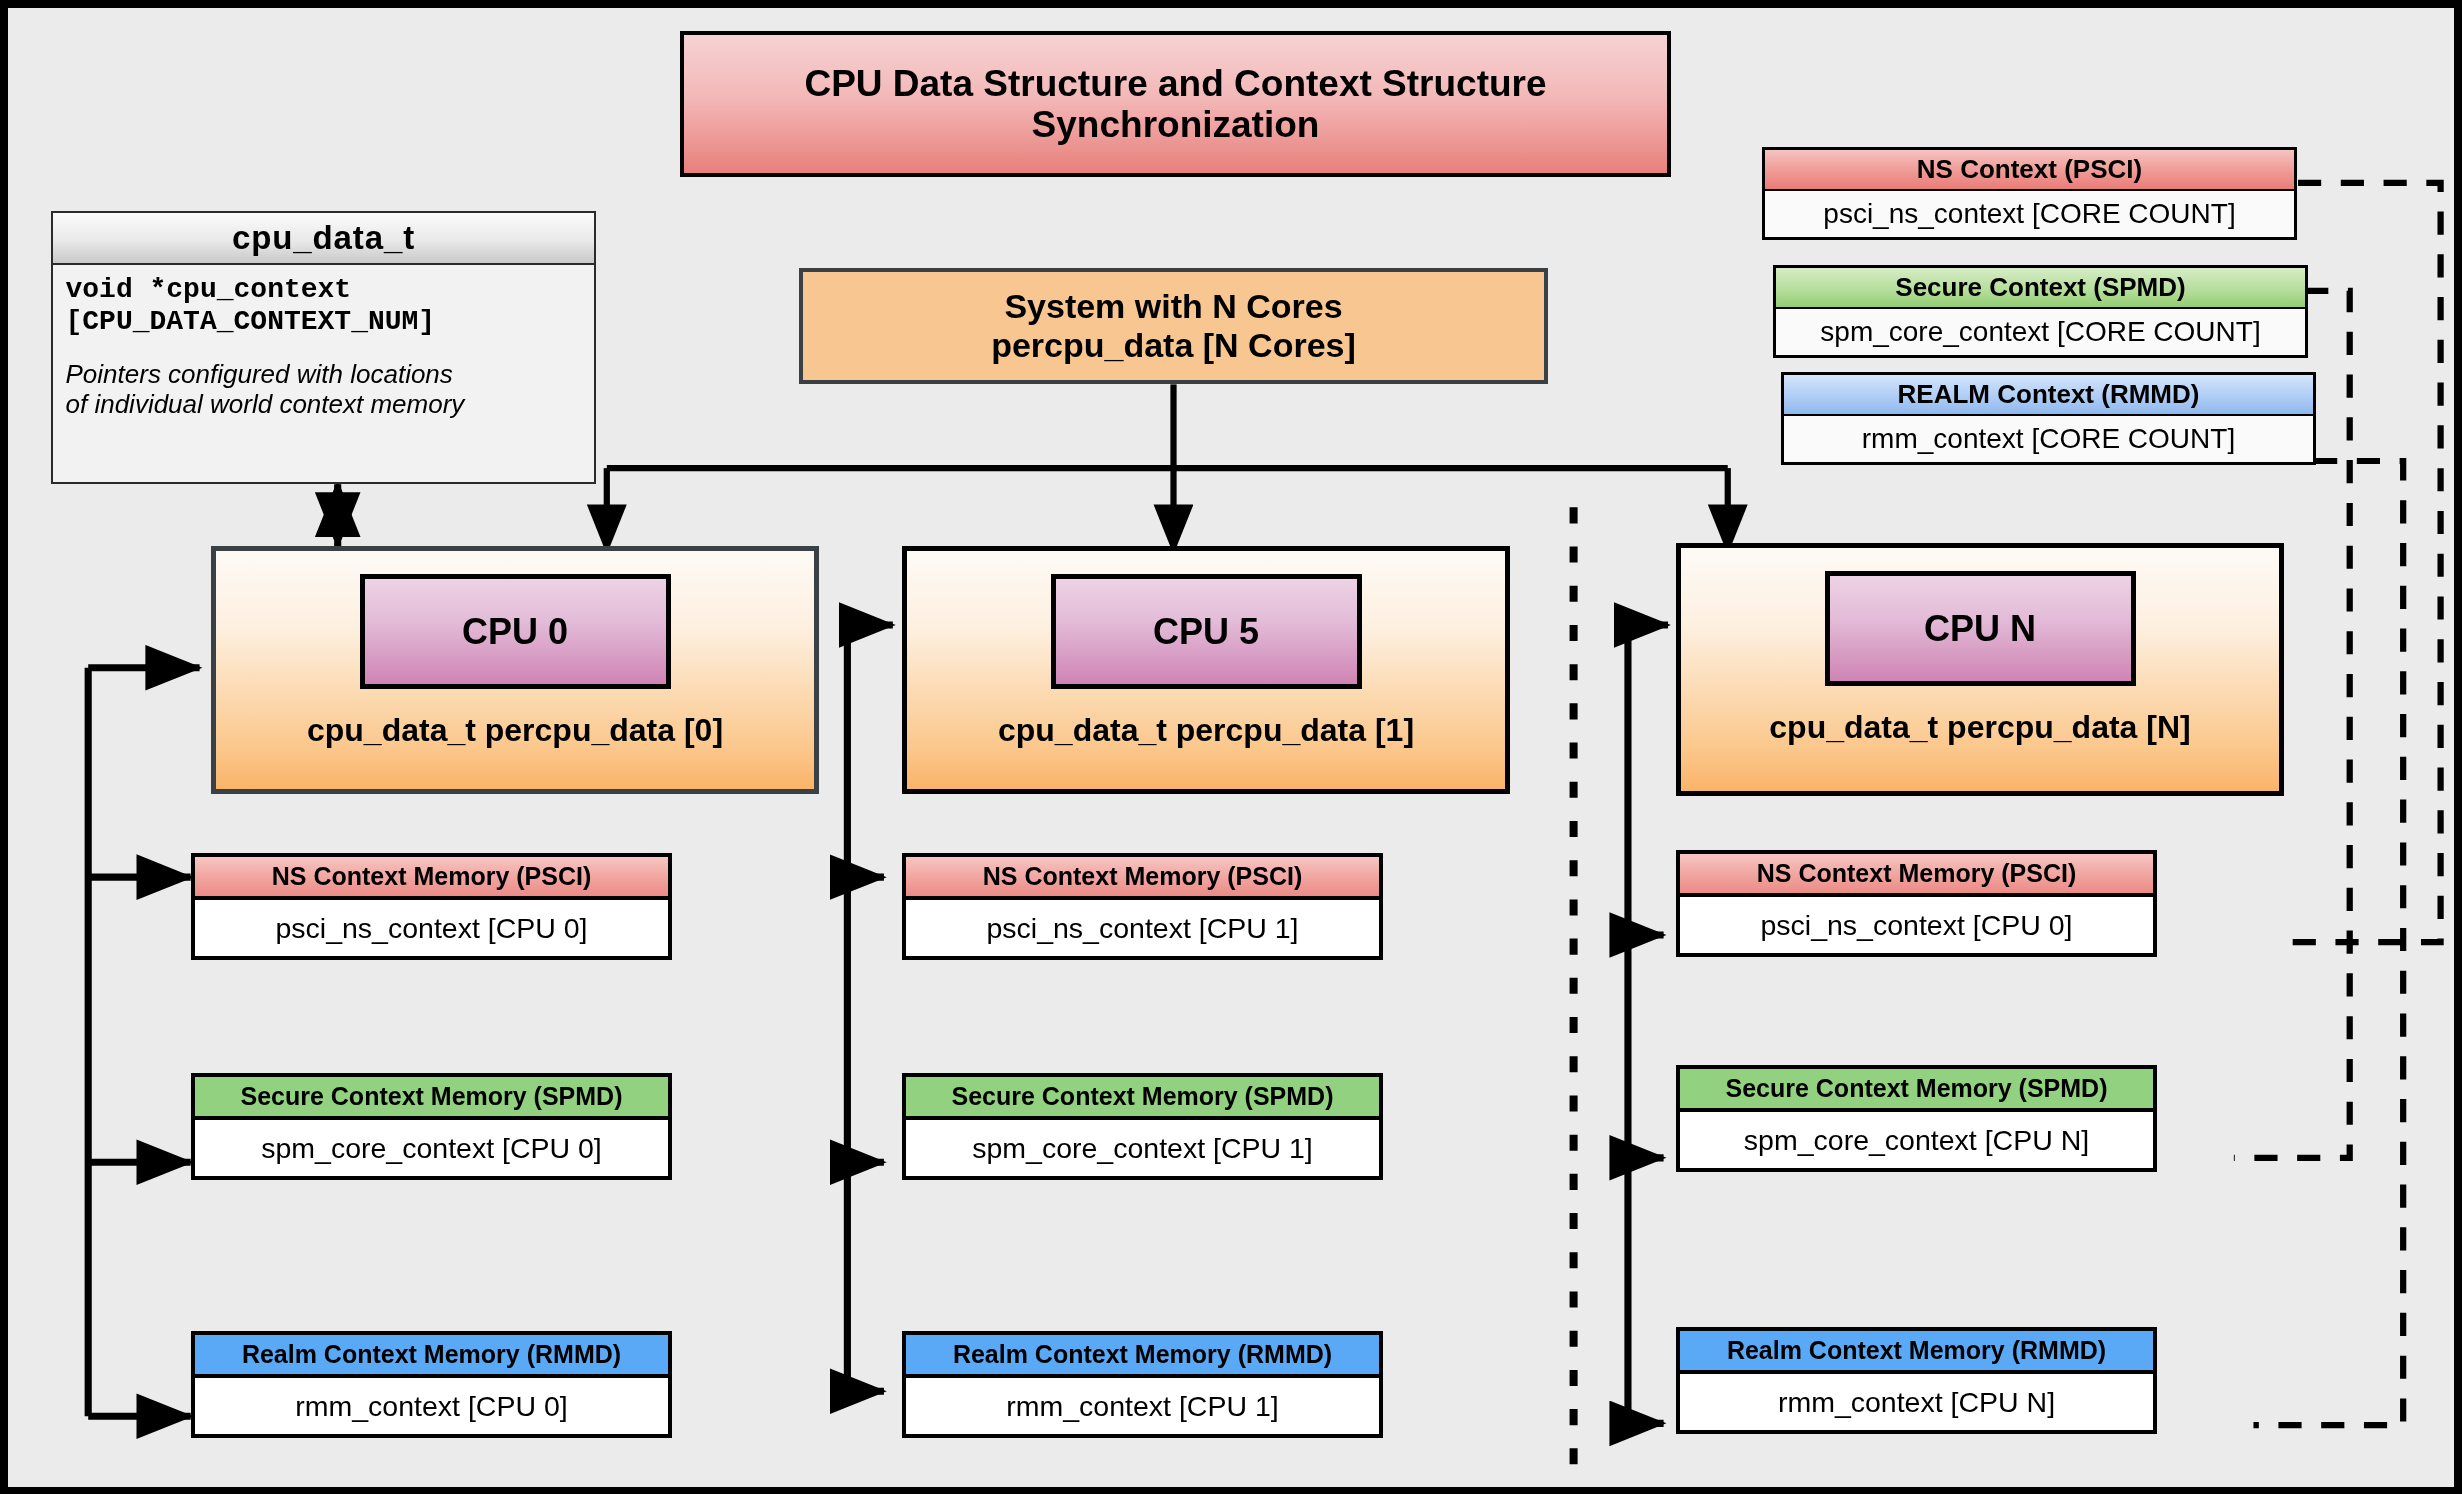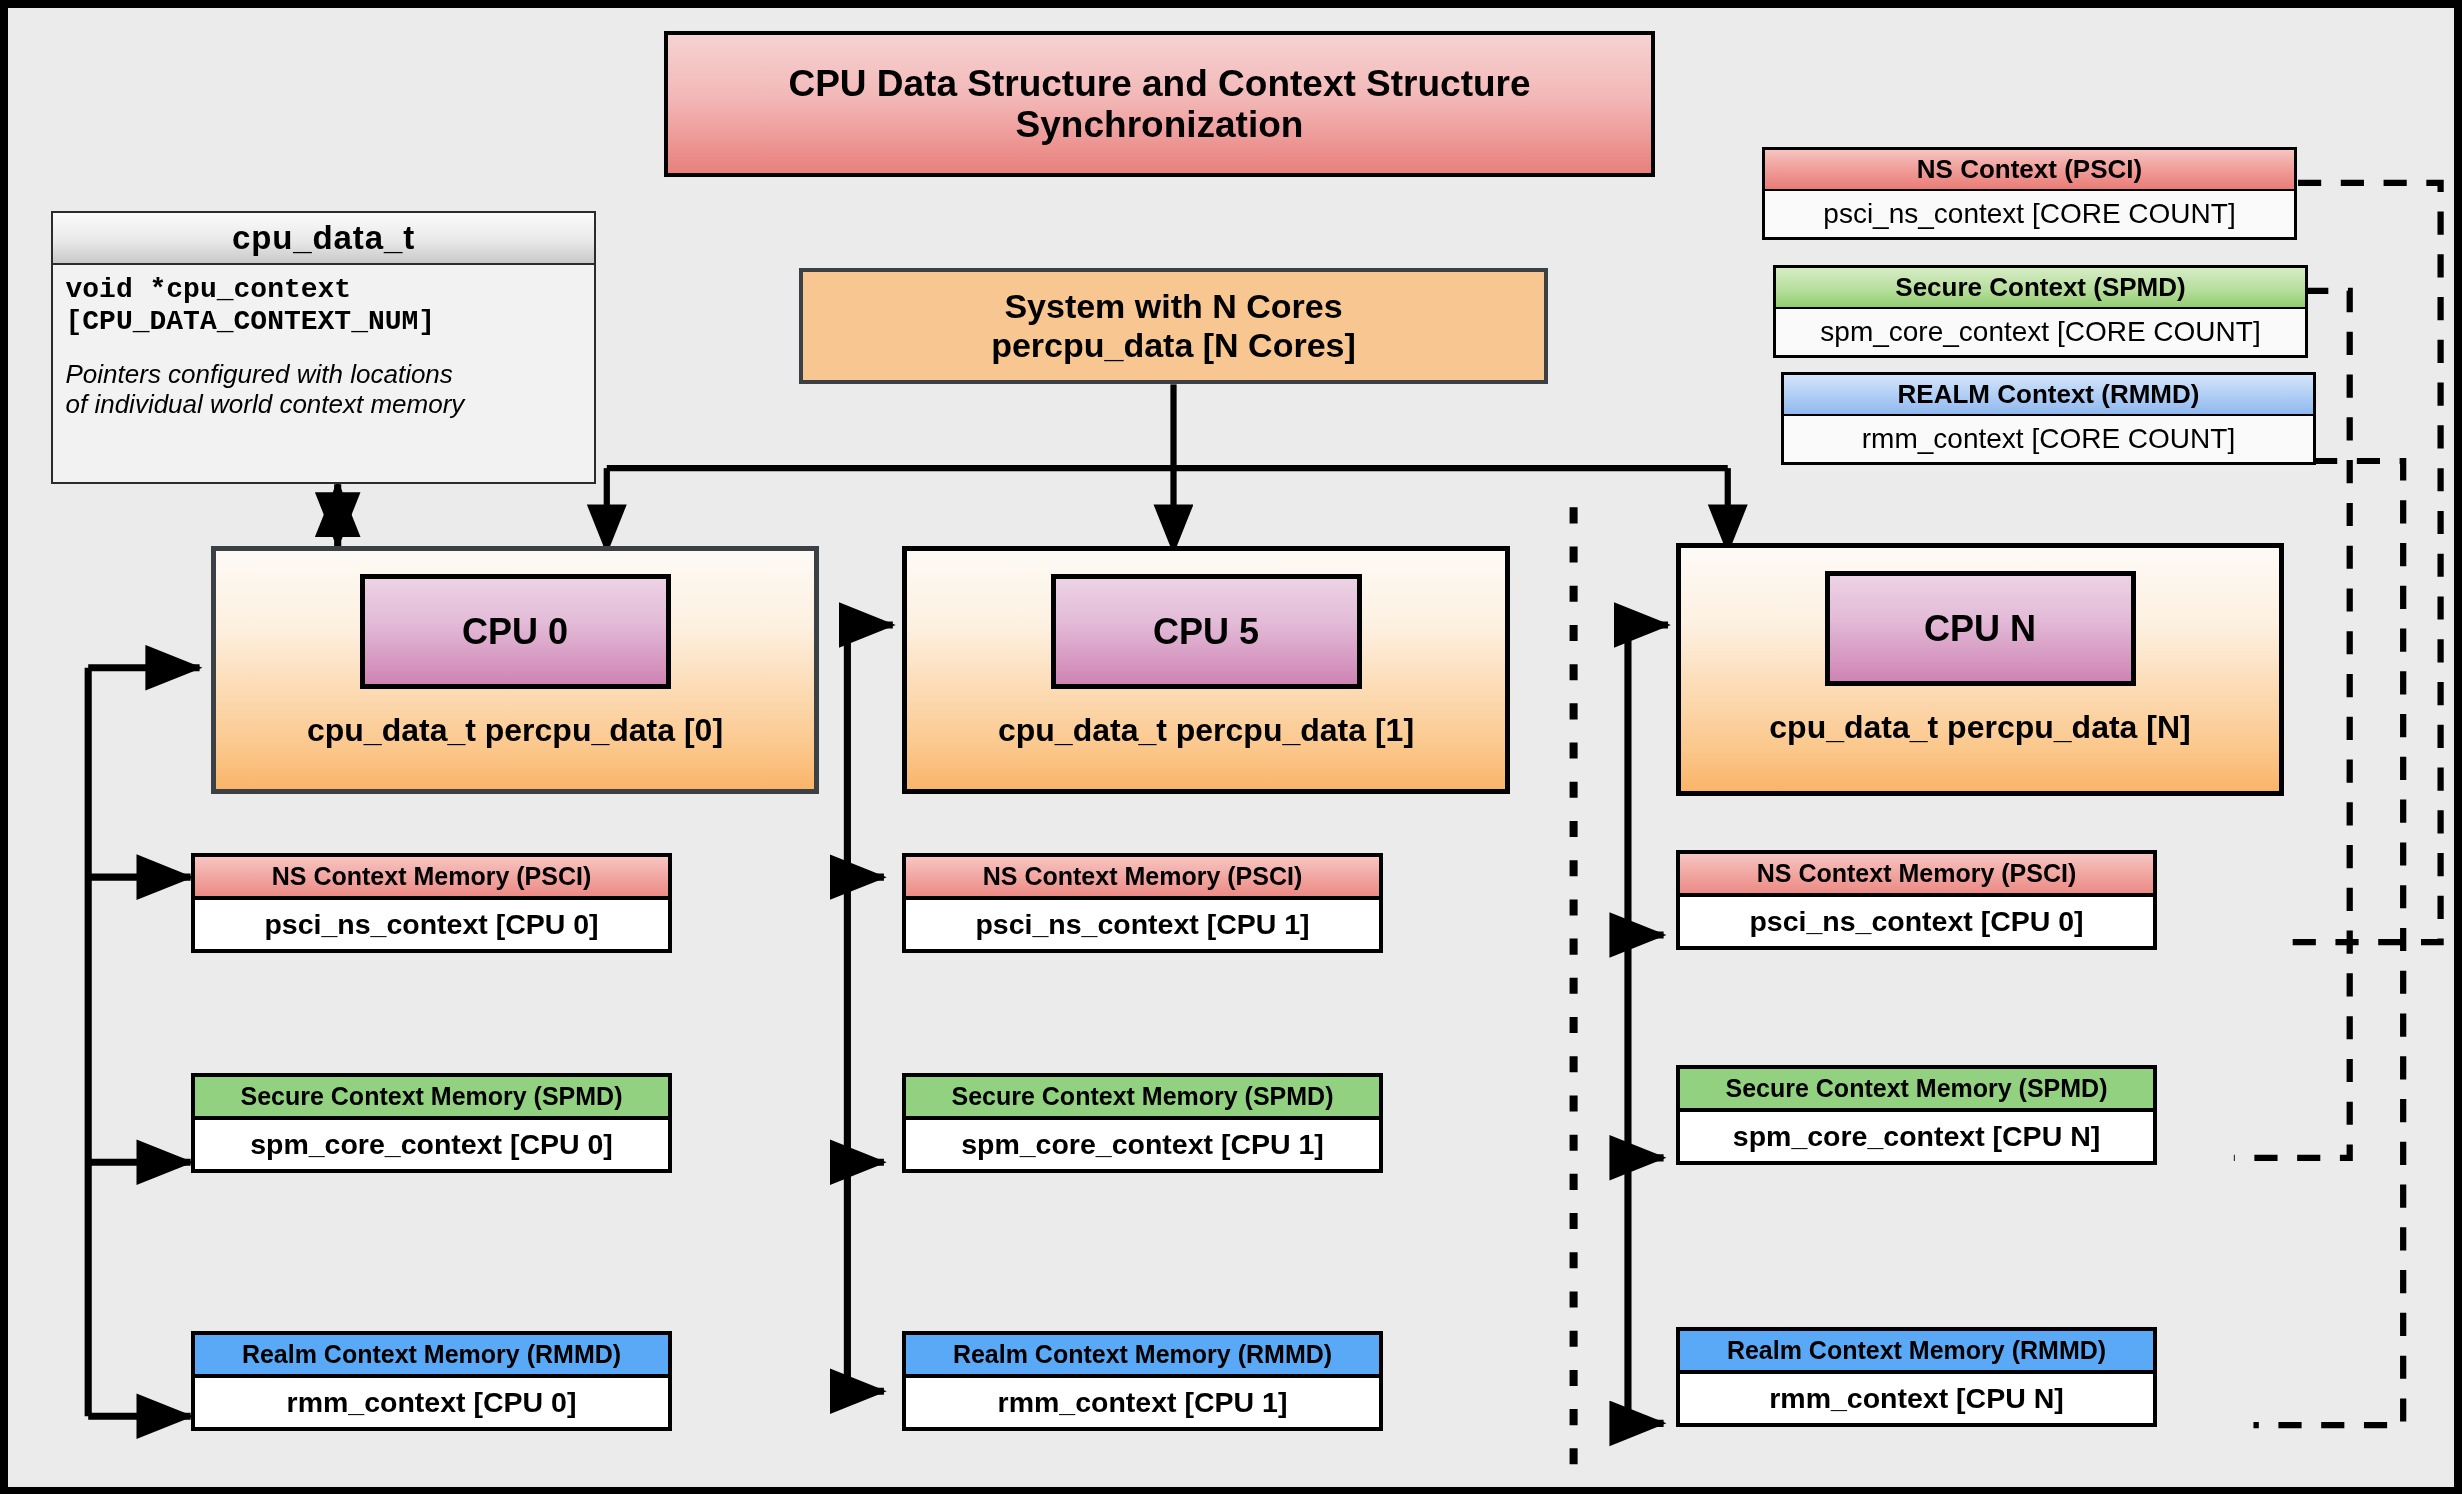--- a/index.html
+++ b/index.html
@@ -11,21 +11,21 @@
     border:8px solid #000;
     box-sizing:border-box;
     overflow:hidden;
   }
   #svgLayer{position:absolute;left:0;top:0;width:2462px;height:1495px;pointer-events:none;}
 
   .box{position:absolute;box-sizing:border-box;}
 
   
   .title-box{
-    left:656px;top:23px;width:991px;height:146px;
+    left:672px;top:23px;width:991px;height:146px;
     border:4.5px solid #000;
     background:linear-gradient(to bottom,#f6d2d2 0%,#f3b8b8 45%,#e8807c 100%);
     display:flex;align-items:center;justify-content:center;text-align:center;
     font-weight:bold;font-size:37px;line-height:1.12;color:#000;
     padding:0 16px;
   }
 
   
   .cpudata-box{
     left:43px;top:203px;width:545px;height:273px;
@@ -67,22 +67,22 @@
   .cpu-label{margin-top:23px;font-size:32px;font-weight:bold;}
 
   
   .mem-box{width:481px;border:4.5px solid #000;background:#ffffff;}
   .mem-head{
     height:39px;border-bottom:4.5px solid #000;
     display:flex;align-items:center;justify-content:center;
     font-size:25px;font-weight:bold;text-align:center;white-space:nowrap;
   }
   .mem-body{
-    height:49px;display:flex;align-items:center;justify-content:center;
-    font-size:28.5px;background:#ffffff;font-weight:bold;
+    height:56px;display:flex;align-items:center;justify-content:center;
+    font-size:28.5px;background:#ffffff;
   }
   .mem-head.ns{background:linear-gradient(to bottom,#f7c5c2 0%,#f0a19c 60%,#ec8b86 100%);}
   .mem-head.secure{background:#92d17f;}
   .mem-head.realm{background:#5aa9f7;}
 
   
   .ctx-box{border:3.6px solid #000;background:#f2f2f2;}
   .ctx-head{
     height:39px;border-bottom:2.7px solid #000;
     display:flex;align-items:center;justify-content:center;

